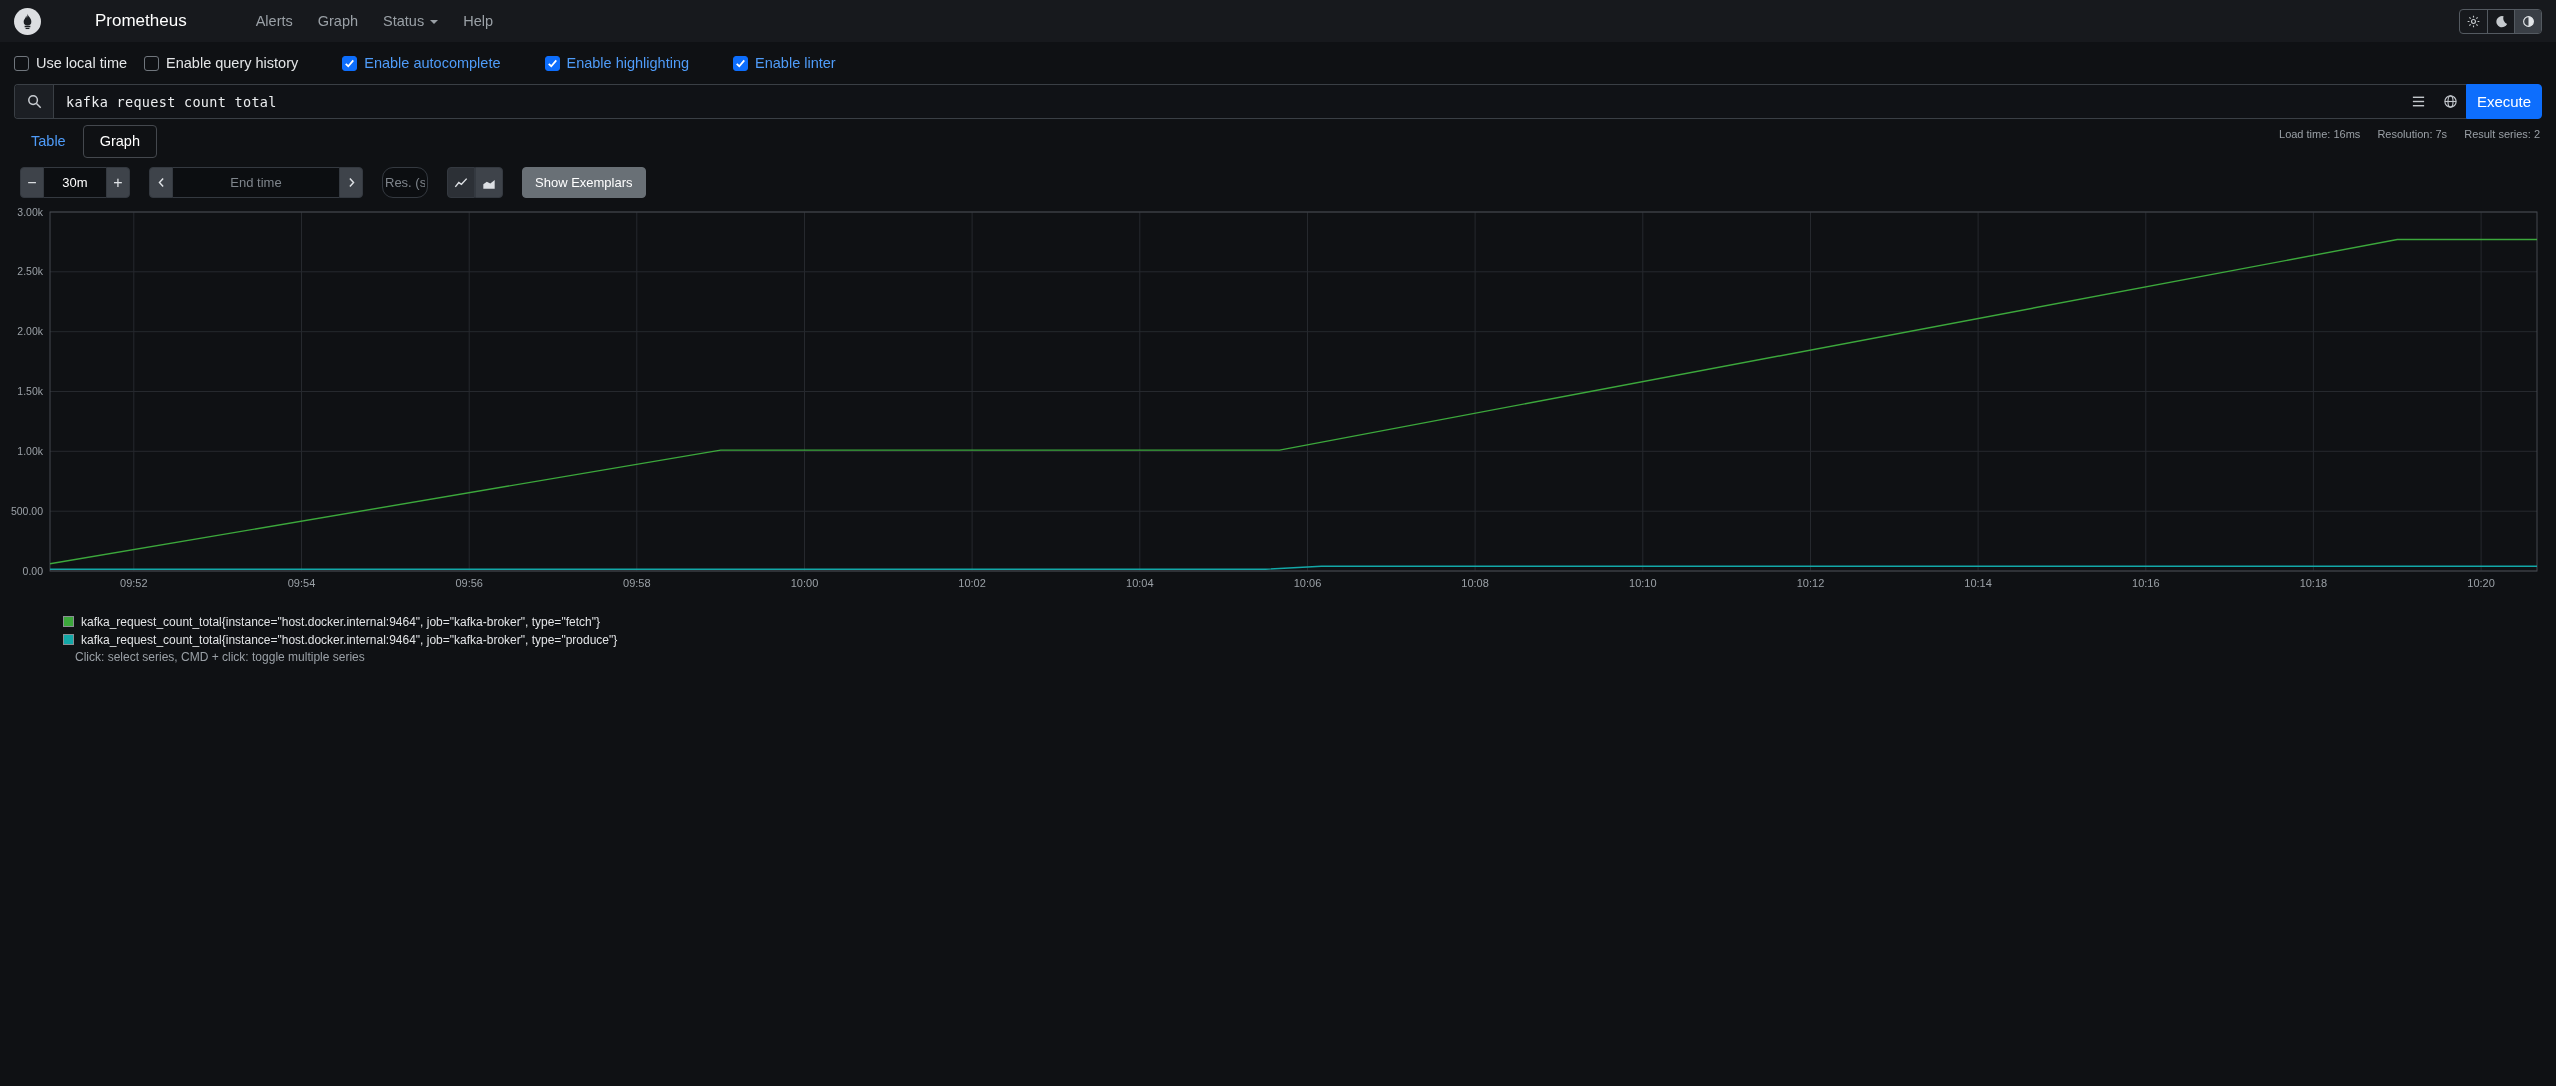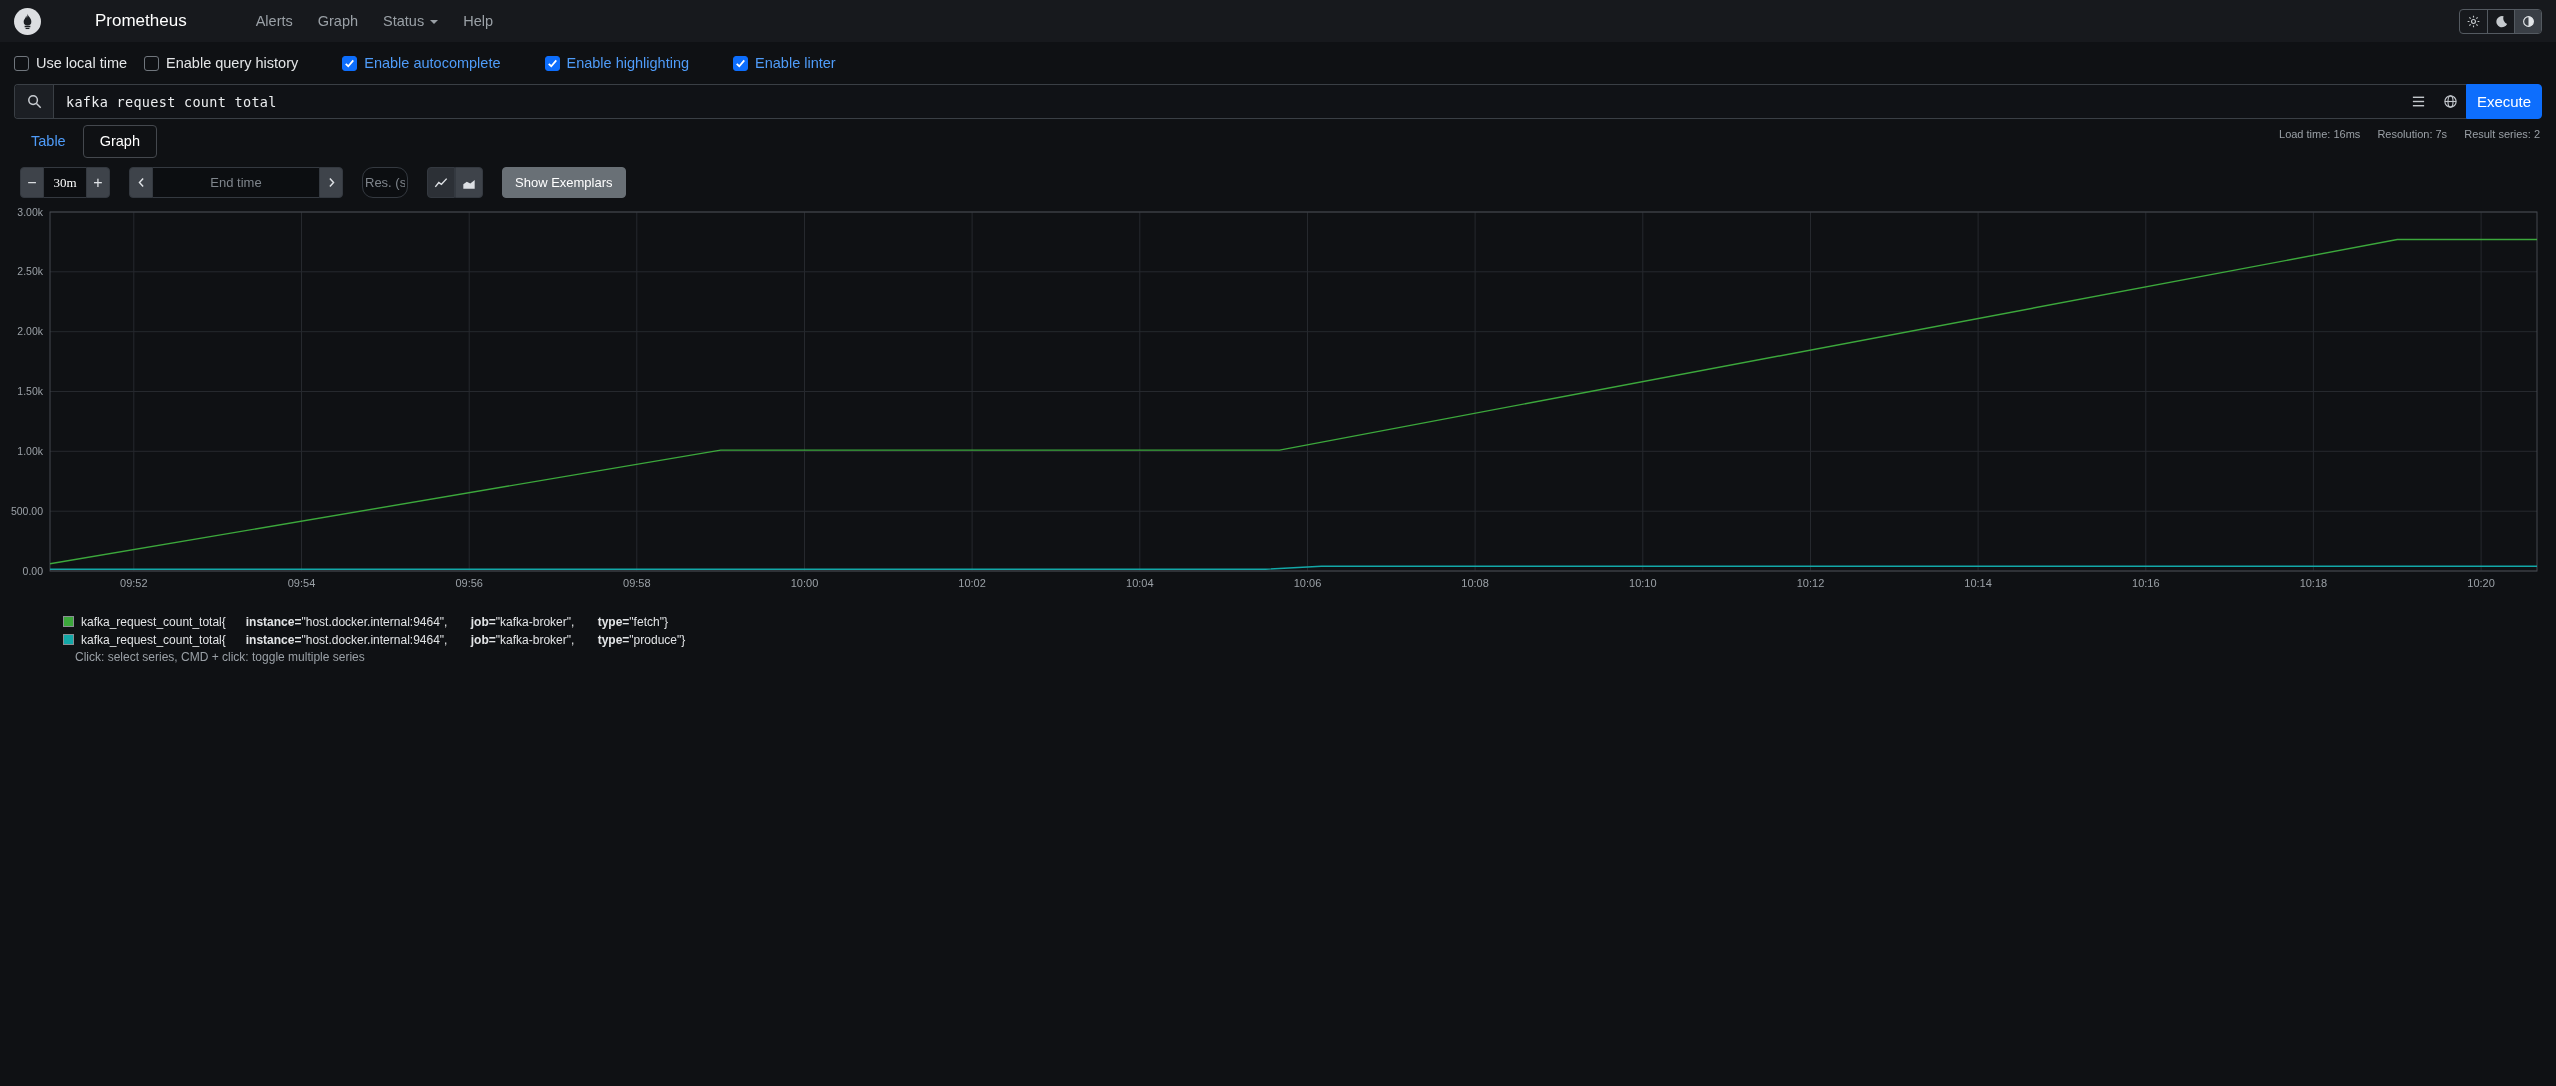--- a/index.html
+++ b/index.html
@@ -39,36 +39,36 @@
   .tabs{display:flex;align-items:flex-start;}
   .tab{padding:7px 16px 8px;font-size:14.5px;color:#4f9cf9;cursor:pointer;border:1px solid transparent;border-radius:4px;}
   .tab.active{color:#ffffff;border-color:#44484e;background:#0f1114;}
   
   .controls-row{display:flex;align-items:center;gap:19px;margin:9px 14px 0 20px;height:31px;}
   .btn-group{display:flex;height:31px;}
   .ctl-btn{min-width:24px;background:#3e434a;border:1px solid #343940;color:#e0e3e7;display:flex;align-items:center;justify-content:center;font-size:16px;cursor:pointer;padding:0 4px;font-family:inherit;}
   .btn-group .ctl-btn:first-child{border-radius:4px 0 0 4px;}
   .btn-group .ctl-btn:last-child{border-radius:0 4px 4px 0;}
   .ctl-input{background:#0c0e11;border:1px solid #343940;border-left:none;border-right:none;color:#fff;text-align:center;font-size:13px;outline:none;font-family:inherit;box-sizing:border-box;}
-  .range-input{width:42px;font-family:Liberation Serif, serif;}
+  .range-input{width:62px;}
   .endtime-input{width:166px;}
   .standalone-input{background:#0c0e11;border:1px solid #343940;border-radius:11px;color:#fff;text-align:center;font-size:13px;width:46px;height:31px;box-sizing:border-box;outline:none;font-family:inherit;}
   ::placeholder{color:#7f858c;opacity:1;}
   .icon-toggle{width:28px;height:31px;background:#3e434a;border:1px solid #343940;display:flex;align-items:center;justify-content:center;cursor:pointer;padding:0;}
   .icon-toggle:first-child{border-radius:4px 0 0 4px;}
   .icon-toggle:last-child{border-radius:0 4px 4px 0;}
   .icon-toggle.active{background:#2c3036;}
   .exemplars-btn{background:#697076;border:1px solid #697076;color:#fff;font-size:13px;padding:0 12px;height:31px;border-radius:4px;cursor:pointer;font-family:inherit;}
   
   #chart{display:block;margin-top:8px;}
   
   .legend{margin:22px 0 0 63px;}
   .legend-row{display:flex;align-items:flex-start;gap:7px;font-size:12px;color:#e2e4e6;line-height:16.5px;margin-bottom:1px;cursor:pointer;}
   .swatch{width:11px;height:11px;box-sizing:border-box;border:1px solid #8a8f94;margin-top:2px;flex:0 0 auto;}
-  .legend-row b{font-weight:bold;margin-left:20px;}
+  .legend-row b{font-weight:normal;}
   .legend-hint{margin:2px 0 0 75px;font-size:12px;color:#9aa0a6;}
 </style>
 </head>
 <body>
 
 <nav class="navbar">
   <div class="logo">
     <span style="display:flex;">
       <svg width="17" height="17" viewBox="0 0 16 16">
         <path d="M8 .8c.5 2.6 3.6 4 3.6 7.4a3.6 3.6 0 0 1-7.2 0c0-1.4.6-2.3 1.2-3.1.5-.7 1-1.5 1.1-2.6.4.6.7 1.3.8 2.1.3-1 .5-2.2.5-3.8z" fill="#1b1e22"></path>

